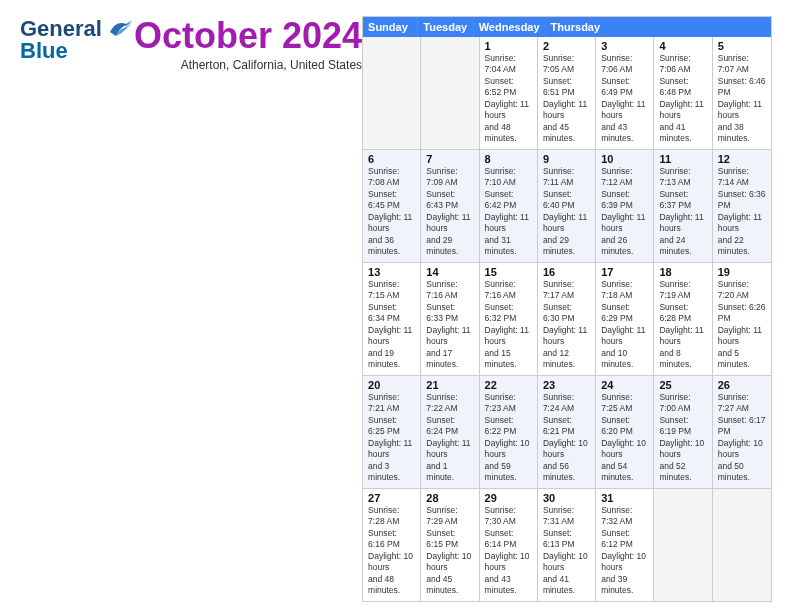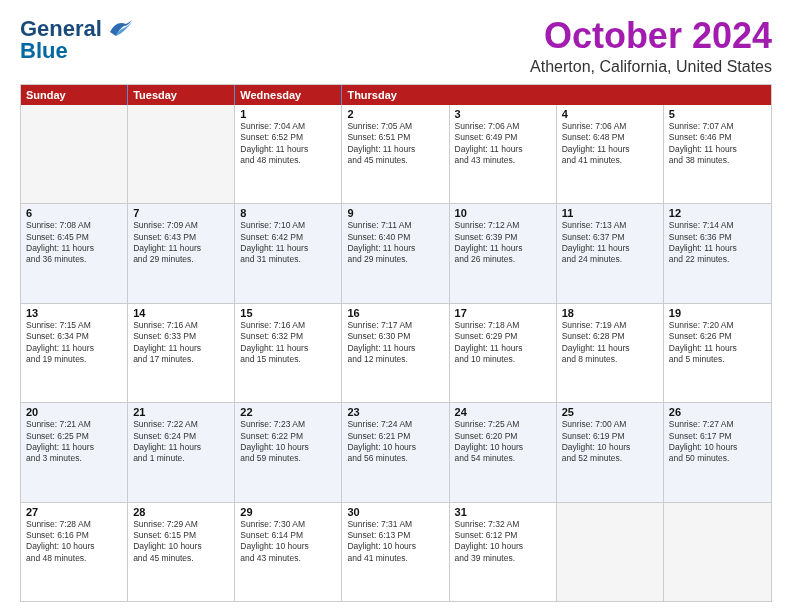--- a/index.html
+++ b/index.html
@@ -8,21 +8,20 @@
       background: #fff;
       width: 792px;
       height: 612px;
       overflow: hidden;
     }
     .page {
       width: 792px;
       height: 612px;
       padding: 16px 20px 10px 20px;
       display: flex;
-      flex-direction: column;
     }
     .header {
       display: flex;
       justify-content: space-between;
       align-items: flex-start;
       margin-bottom: 8px;
     }
     .logo {
       display: flex;
       flex-direction: column;
@@ -36,34 +35,34 @@
     .title-section {
       text-align: right;
     }
     .month-title {
       font-size: 36px;
       font-weight: bold;
       color: #a21caf;
       line-height: 1.1;
     }
     .location {
-      font-size: 16px;
+      font-size: 12px;
       color: #333;
       margin-top: 2px;
     }
     .calendar {
       flex: 1;
       display: flex;
       flex-direction: column;
       border: 1px solid #ccc;
     }
     .cal-header {
       display: grid;
       grid-template-columns: repeat(7, 1fr);
-      background: #b91c1c;
+      background: #3b82f6;
     }
     .cal-header-cell {
       color: #fff;
       font-size: 11px;
       font-weight: bold;
       padding: 4px 5px;
       border-right: 1px solid #5a8cd0;
       text-align: left;
     }
     .cal-header-cell:last-child { border-right: none; }

